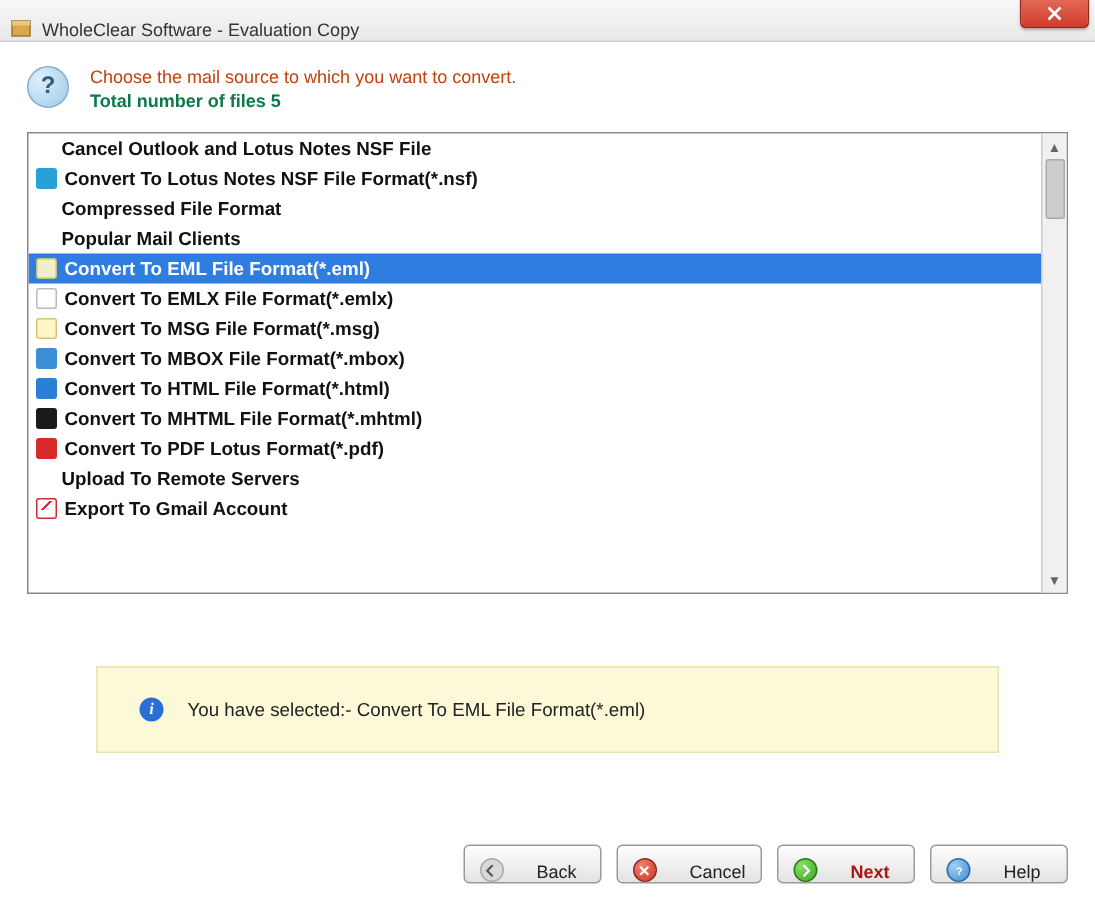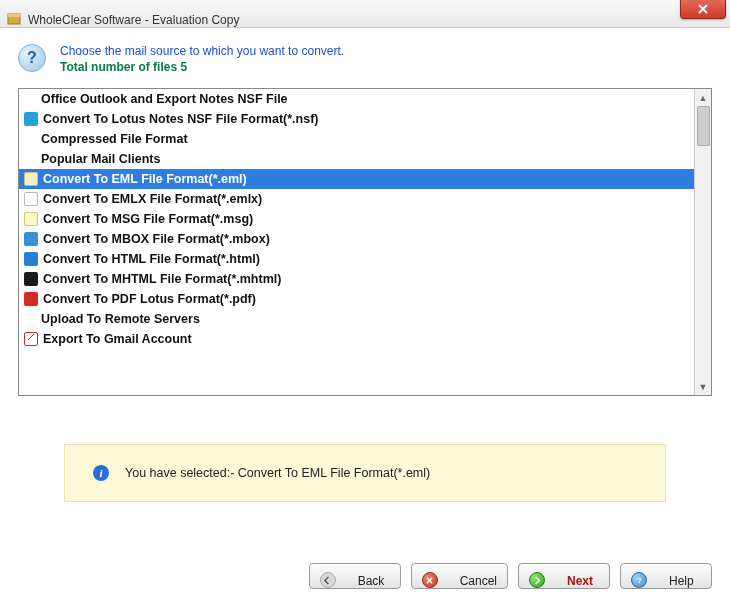--- a/index.html
+++ b/index.html
@@ -37,21 +37,21 @@
   }
   .header-row { display: flex; align-items: flex-start; margin-bottom: 14px; }
   .help-circle {
     width: 28px; height: 28px; border-radius: 50%;
     background: radial-gradient(circle at 30% 30%, #dff0fb, #9fc9e8);
     border: 1px solid #7aaed4;
     display: flex; align-items: center; justify-content: center;
     color: #2a5f8a; font-weight: bold; font-size: 16px;
     margin-right: 14px;
   }
-  .header-text .line1 { color: #1d4ed8; font-size: 12px; }
+  .header-text .line1 { color: #c2410c; font-size: 12px; }
   .header-text .line2 { color: #0a7a4a; font-weight: bold; font-size: 12px; margin-top: 2px; }
 
   .list-frame {
     border: 1px solid #888;
     height: 308px;
     display: flex;
     background: #fff;
   }
   .list-inner { flex: 1; overflow: hidden; }
   .scrollbar {
@@ -155,21 +155,21 @@
       <div class="line1">Choose the mail source to which you want to convert.</div>
       <div class="line2">
         <span>Total number of files </span><span>5</span>
       </div>
     </div>
   </div>
 
   <div class="list-frame">
     <div class="list-inner" id="list-inner">
         <div class="row header">
-          <span>Office Outlook and Export Notes NSF File</span>
+          <span>Cancel Outlook and Lotus Notes NSF File</span>
         </div>
         <div class="row item">
           <span class="icon">
             <span class="ic ic-nsf"></span>
           </span>
           <span>Convert To Lotus Notes NSF File Format(*.nsf)</span>
         </div>
         <div class="row header">
           <span>Compressed File Format</span>
         </div>

